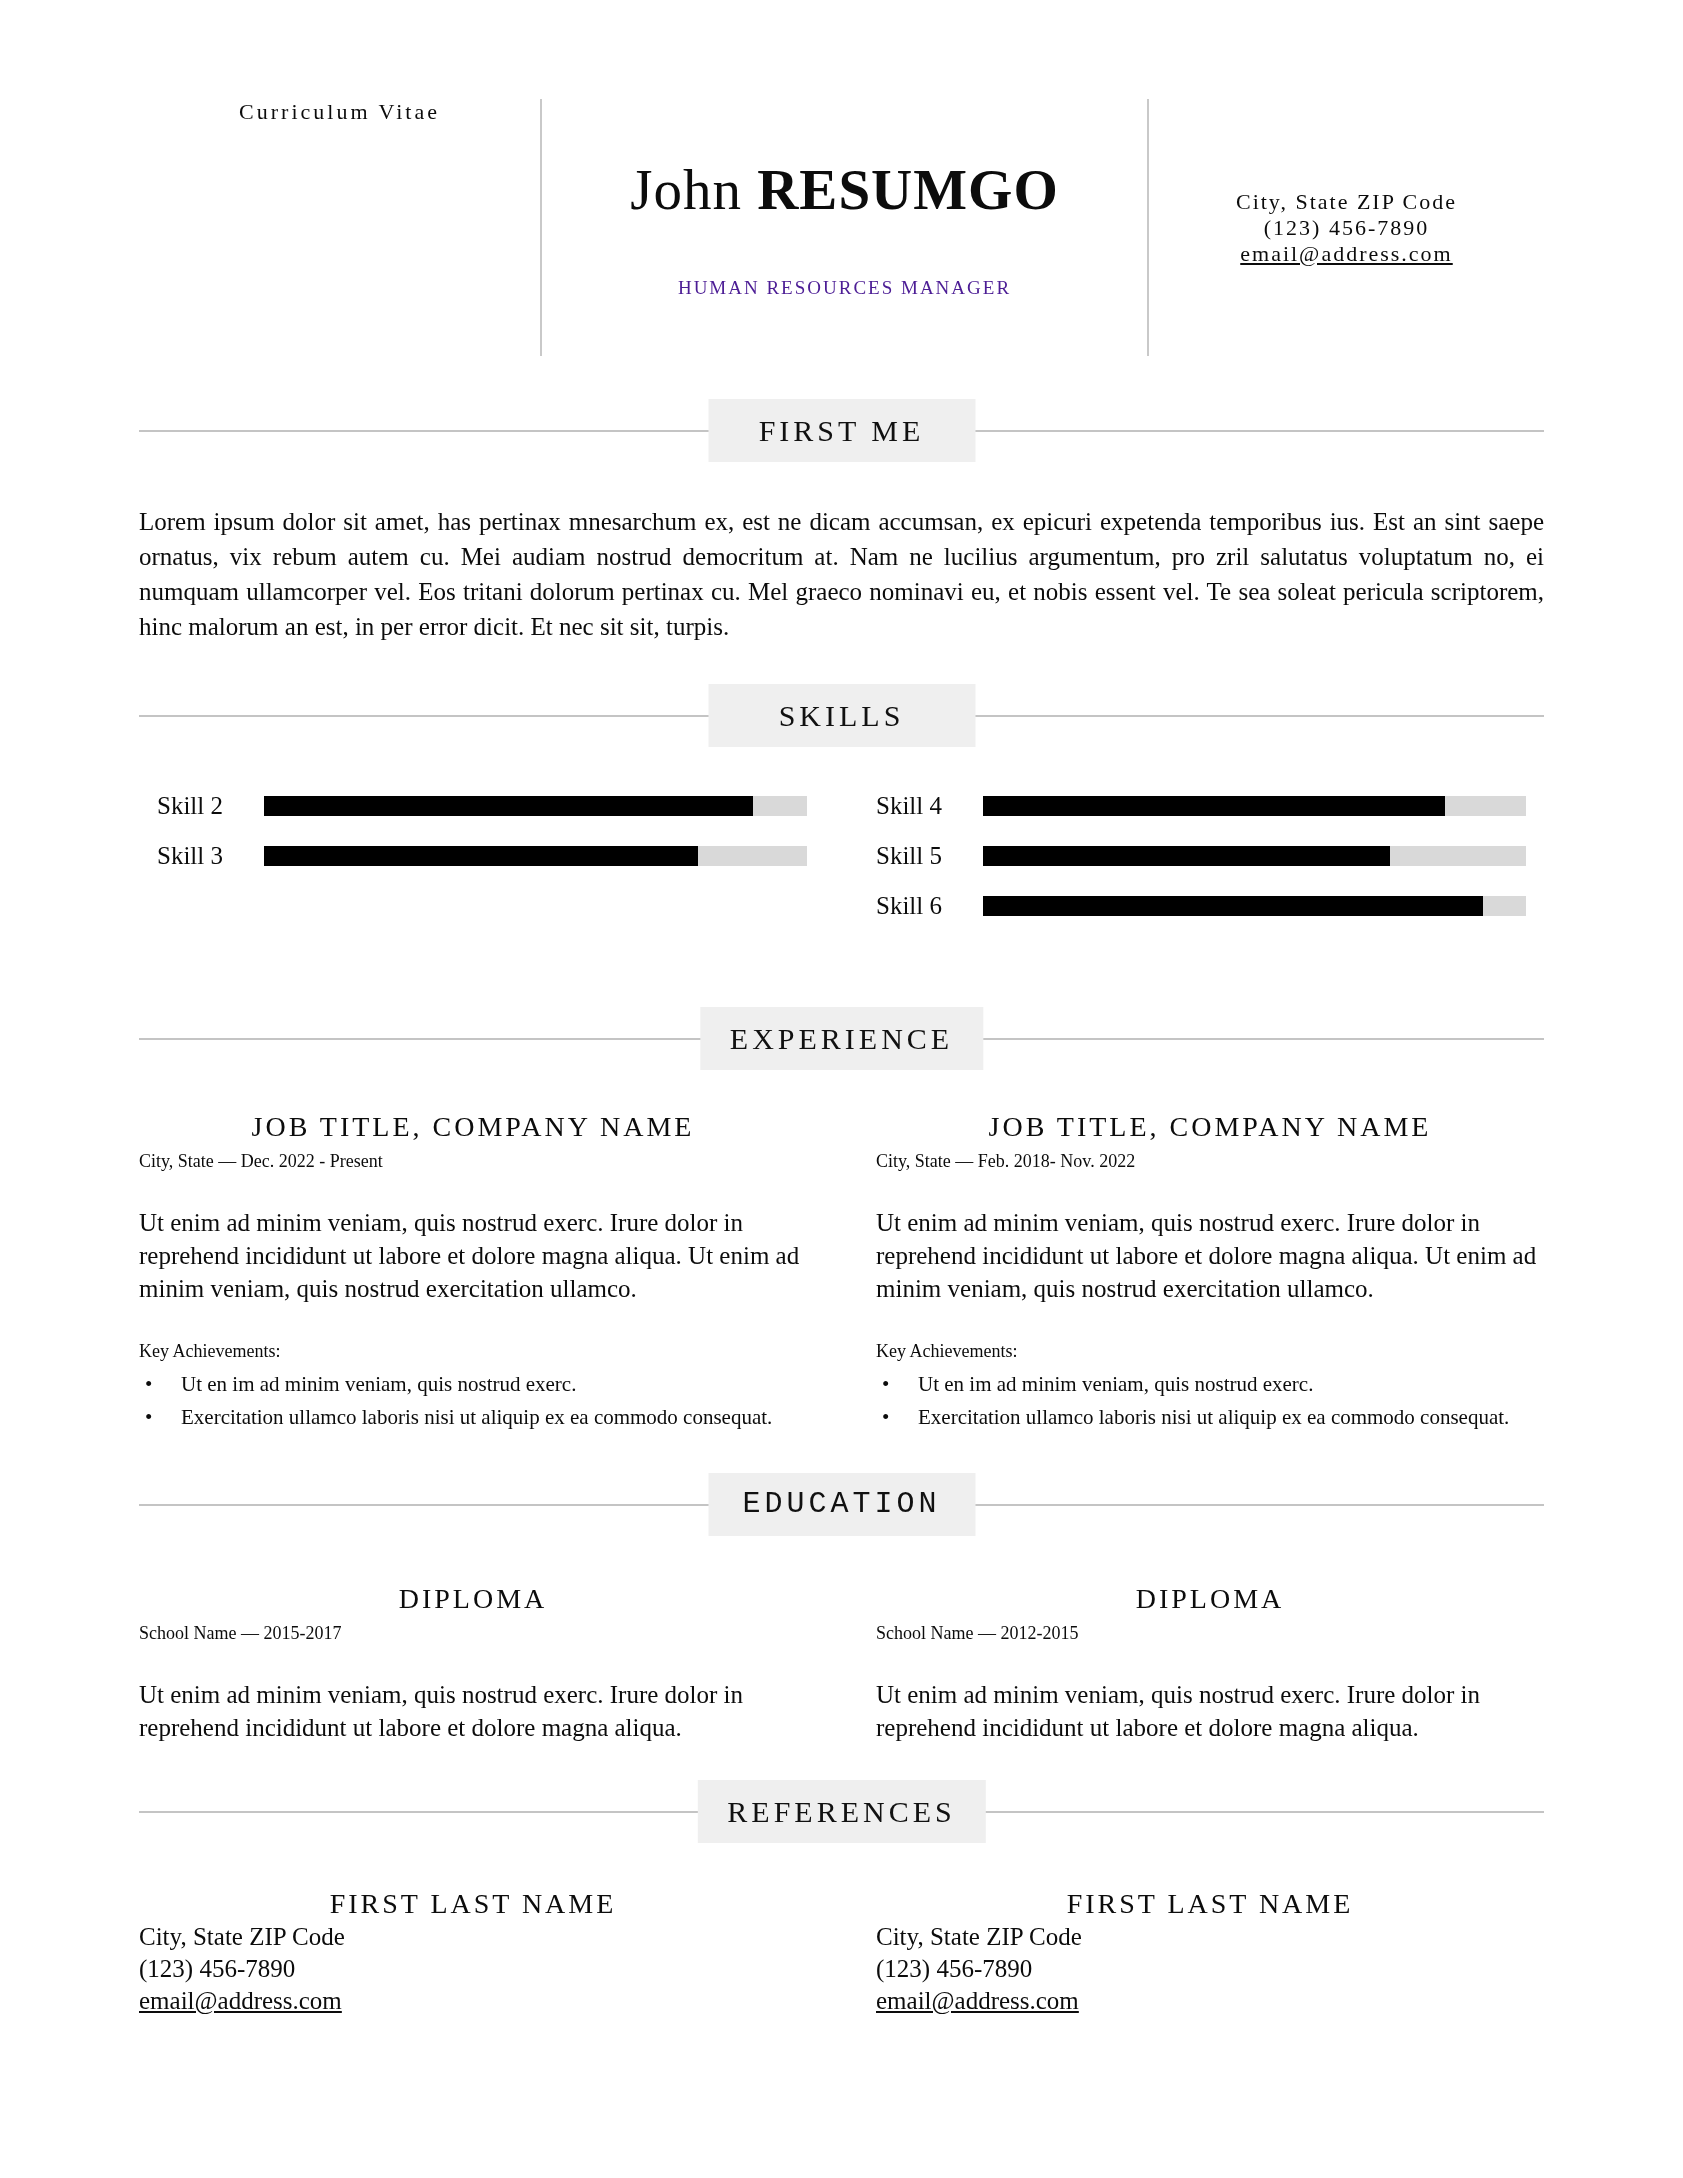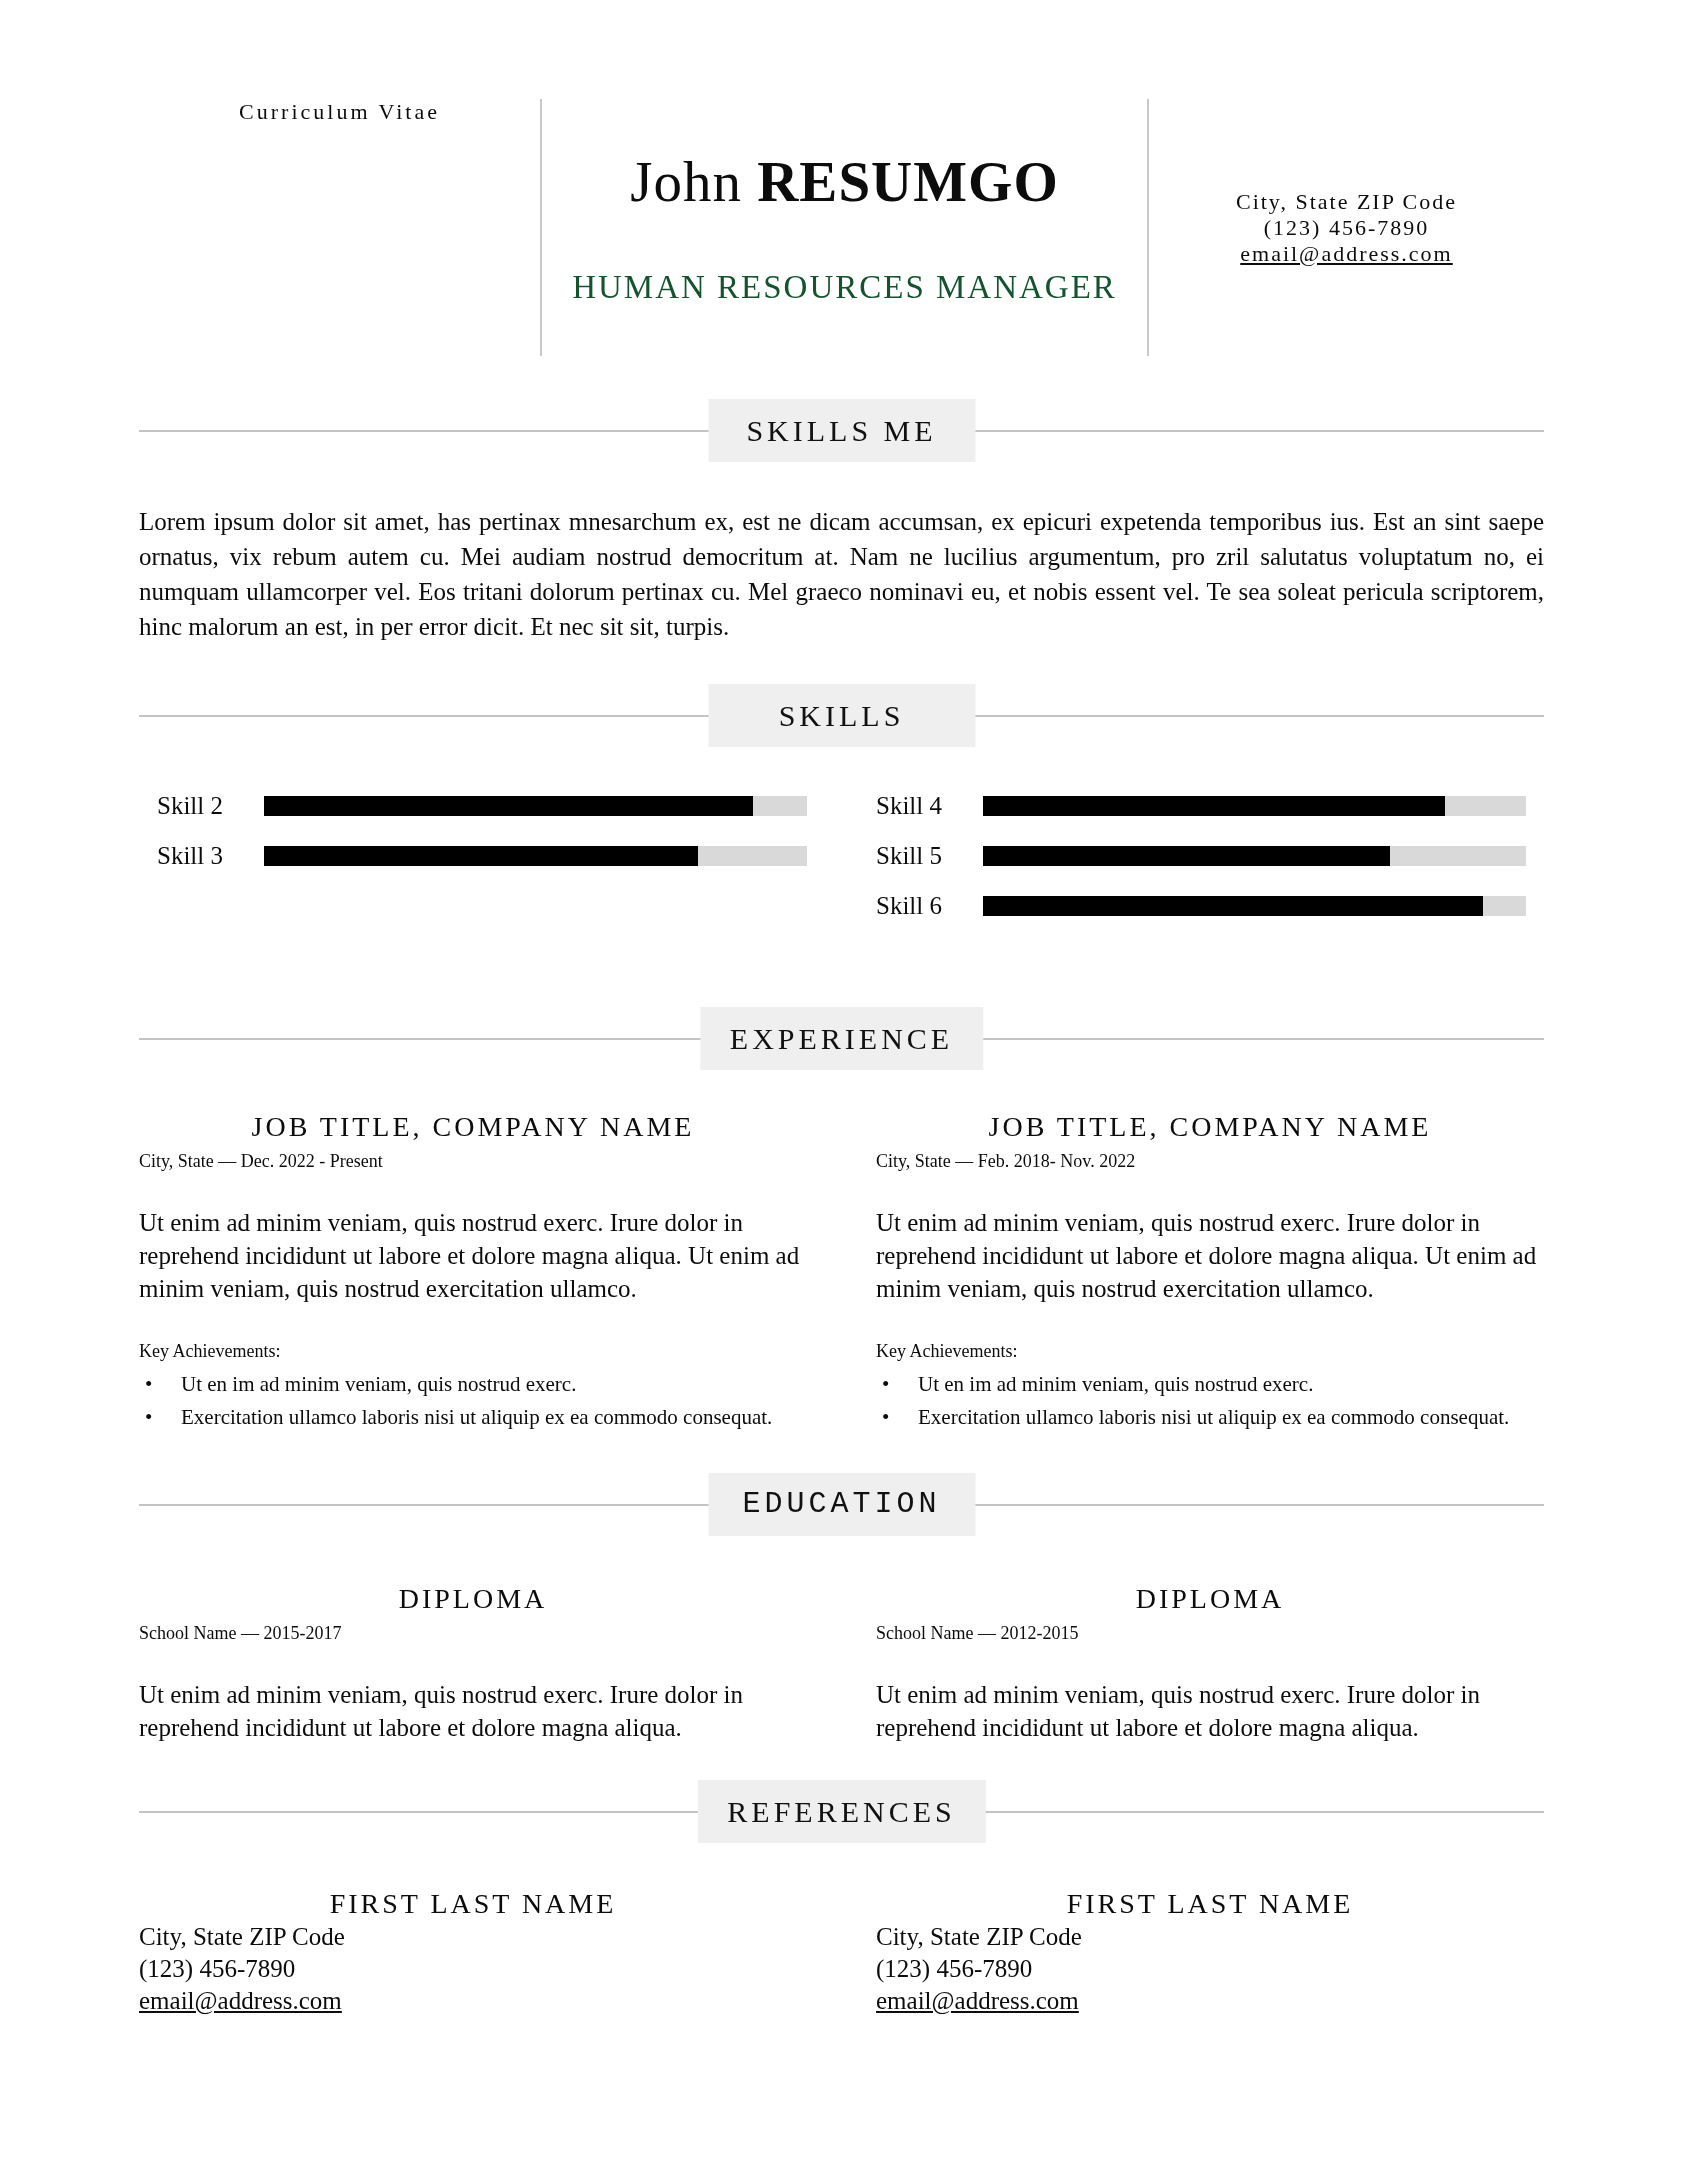--- a/index.html
+++ b/index.html
@@ -21,21 +21,21 @@
   .doc-label { font-size: 22px; letter-spacing: 3px; }
   .header-center {
     width: 609px;
     border-left: 2px solid #c9c9c9; border-right: 2px solid #c9c9c9;
     display: flex; flex-direction: column; align-items: center; justify-content: center;
     gap: 55px;
   }
   .name { font-size: 57px; letter-spacing: 1px; white-space: nowrap; text-align: right; }
   .name .first { font-weight: 400; }
   .name .last { font-weight: 700; }
-  .role { font-size: 33px; letter-spacing: 2px; color: #14532d; white-space: nowrap; }
+  .role { font-size: 19px; letter-spacing: 2px; color: #4c1d95; white-space: nowrap; }
   .header-right {
     flex: 1; display: flex; align-items: center; justify-content: center;
   }
   .contact { text-align: center; font-size: 22px; letter-spacing: 2px; line-height: 26px; }
   .contact .email { text-decoration: underline; color: #0c0c0c; }
 
   
   .section-head { position: relative; height: 63px; }
   .section-head .rule {
     position: absolute; left: 0; right: 0; top: 31px;
@@ -108,21 +108,21 @@
       <div class="contact">
         <div>City, State ZIP Code</div>
         <div>(123) 456-7890</div>
         <div class="email">email@address.com</div>
       </div>
     </div>
   </div>
 
   <div class="section-head mt-about-head">
     <div class="rule"></div>
-    <div class="box">SKILLS ME</div>
+    <div class="box">FIRST ME</div>
   </div>
   <p class="about-body">Lorem ipsum dolor sit amet, has pertinax mnesarchum ex, est ne dicam accumsan, ex epicuri expetenda temporibus ius. Est an sint saepe ornatus, vix rebum autem cu. Mei audiam nostrud democritum at. Nam ne lucilius argumentum, pro zril salutatus voluptatum no, ei numquam ullamcorper vel. Eos tritani dolorum pertinax cu. Mel graeco nominavi eu, et nobis essent vel. Te sea soleat pericula scriptorem, hinc malorum an est, in per error dicit. Et nec sit sit, turpis.</p>
 
   <div class="section-head mt-skills-head">
     <div class="rule"></div>
     <div class="box">SKILLS</div>
   </div>
   <div class="skills-grid">
     <div>
       <div class="skill-row">

